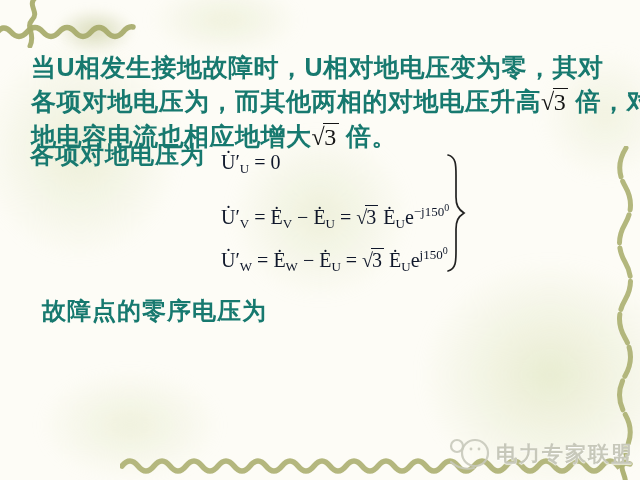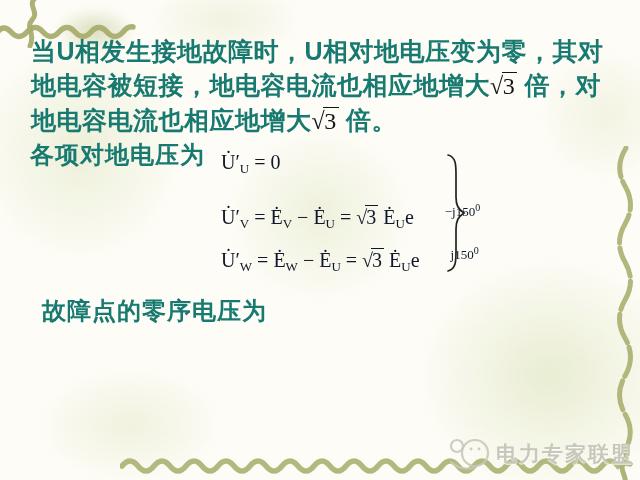--- a/index.html
+++ b/index.html
@@ -14,33 +14,33 @@
   .b3{left:420px; top:260px; width:260px; height:230px; background:radial-gradient(closest-side, rgba(222,228,190,.65), rgba(222,228,190,0));}
   .b4{left:540px; top:50px;  width:130px; height:130px; background:radial-gradient(closest-side, rgba(228,232,200,.45), rgba(228,232,200,0));}
   .b5{left:40px;  top:370px; width:180px; height:110px; background:radial-gradient(closest-side, rgba(226,231,196,.5), rgba(226,231,196,0));}
   .b6{left:150px; top:-15px; width:150px; height:70px;  background:radial-gradient(closest-side, rgba(226,231,196,.5), rgba(226,231,196,0));}
   .b7{left:55px;  top:8px;   width:80px;  height:46px;  background:radial-gradient(closest-side, rgba(188,193,138,.55), rgba(188,193,138,0)); filter:blur(4px);}
 
   .ornament{position:absolute; pointer-events:none;}
 
   .para-line{
     position:absolute; left:31px; white-space:nowrap;
-    color:#17796f; font-weight:bold; font-size:25px; letter-spacing:.5px; line-height:30px;
+    color:#17796f; font-weight:bold; font-size:25px; letter-spacing:.5px; line-height:30px;margin-top:16px;
   }
   .heading{
     position:absolute; white-space:nowrap;
     color:#17796f; font-weight:bold; font-size:24px; letter-spacing:1px;
   }
   .formula{
     position:absolute; white-space:nowrap;
     color:#0f172a; font-family:"Liberation Serif", serif; font-size:20px; line-height:24px;
   }
   .tk-t{}
   .tk-sub{font-size:13px; vertical-align:-4px;}
-  .tk-sup{font-size:13px; vertical-align:8px;margin-left:31px;}
+  .tk-sup{font-size:13px; vertical-align:8px;}
   .tk-sup2{font-size:10px; vertical-align:13px;}
   .sqrt{white-space:nowrap; color:inherit;}
   .rsign{font-family:"Liberation Serif", serif; font-weight:normal;}
   .rad{border-top:1.6px solid currentColor; padding:0 2px 0 1px; margin-left:-2px;}
   .para-line .sqrt{color:#141414; font-weight:normal; font-size:24px; font-family:"Liberation Serif", serif;}
   .frac{display:inline-flex; flex-direction:column; align-items:center; vertical-align:-13px;
         line-height:1.05; font-size:19px; margin:0 5px;}
   .frac .den{border-top:1.6px solid #222; padding:1px 5px 0;}
 
   .brace{position:absolute; left:443px; top:153px;}
@@ -75,21 +75,21 @@
   <svg class="ornament" style="left:610px;top:146px" width="30" height="324" viewBox="0 0 30 324">
     <path d="M16 2 q-12 19 -1 38 q11 19 0 38 q-11 19 0 38 q11 19 0 38 q-11 19 0 38 q11 19 0 38 q-11 19 0 38 q11 19 -1 38" fill="none" stroke="#abaf70" stroke-width="5" stroke-linecap="round" stroke-dasharray="30 5" opacity="0.9"></path>
   </svg>
 
   <svg class="ornament" style="left:120px;top:444px" width="520" height="40" viewBox="0 0 520 40">
     <path d="M2 22 q8 -10 16 0 q8 10 16 0 q8 -10 16 0 q8 10 16 0 q8 -10 16 0 q8 10 16 0 q8 -10 16 0 q8 10 16 0 q8 -10 16 0 q8 10 16 0 q8 -10 16 0 q8 10 16 0 q8 -10 16 0 q8 10 16 0 q8 -10 16 0 q8 10 16 0 q8 -10 16 0 q8 10 16 0 q8 -10 16 0 q8 10 16 0 q8 -10 16 0 q8 10 16 0 q8 -10 16 0 q8 10 16 0 q8 -10 16 0 q8 10 16 0 q8 -10 16 0 q8 10 16 0 q8 -10 16 0 q8 10 16 0 q8 -10 16 0 q6 -4 12 -2" fill="none" stroke="#b0b377" stroke-width="5.5" stroke-linecap="round" opacity="0.95"></path>
     <path d="M506 -4 C500 4 511 10 504 18 C498 26 508 32 505 42" fill="none" stroke="#abaf70" stroke-width="5" stroke-linecap="round" opacity="0.95"></path>
   </svg>
 
   <div class="para-line" style="top:36px"><span class="tk-t">当U相发生接地故障时，U相对地电压变为零，其对</span></div>
-  <div class="para-line" style="top:70px"><span class="tk-t">地电容被短接，地电容电流也相应地增大</span><span class="sqrt"><span class="rsign">√</span><span class="rad">3</span></span><span class="tk-t"> 倍，对</span></div>
+  <div class="para-line" style="top:70px"><span class="tk-t">各项对地电压为，而其他两相的对地电压升高</span><span class="sqrt"><span class="rsign">√</span><span class="rad">3</span></span><span class="tk-t"> 倍，对</span></div>
   <div class="para-line" style="top:105px"><span class="tk-t">地电容电流也相应地增大</span><span class="sqrt"><span class="rsign">√</span><span class="rad">3</span></span><span class="tk-t"> 倍。</span></div>
 
   <div class="heading" style="left:30px; top:139px">各项对地电压为</div>
   <div class="heading" style="left:42px; top:295px">故障点的零序电压为</div>
 
   <div class="formula" style="left:221px; top:150px"><span class="tk-t">U̇′</span><span class="tk-sub">U</span><span class="tk-t"> = 0</span></div>
   <div class="formula" style="left:221px; top:196px"><span class="tk-t">U̇′</span><span class="tk-sub">V</span><span class="tk-t"> = Ė</span><span class="tk-sub">V</span><span class="tk-t"> − Ė</span><span class="tk-sub">U</span><span class="tk-t"> = </span><span class="sqrt"><span class="rsign">√</span><span class="rad">3</span></span><span class="tk-t"> Ė</span><span class="tk-sub">U</span><span class="tk-t">e</span><span class="tk-sup">−j150</span><span class="tk-sup2">0</span></div>
   <div class="formula" style="left:221px; top:239px"><span class="tk-t">U̇′</span><span class="tk-sub">W</span><span class="tk-t"> = Ė</span><span class="tk-sub">W</span><span class="tk-t"> − Ė</span><span class="tk-sub">U</span><span class="tk-t"> = </span><span class="sqrt"><span class="rsign">√</span><span class="rad">3</span></span><span class="tk-t"> Ė</span><span class="tk-sub">U</span><span class="tk-t">e</span><span class="tk-sup">j150</span><span class="tk-sup2">0</span></div>
 
   <svg class="brace" width="26" height="120" viewBox="0 0 26 120">

